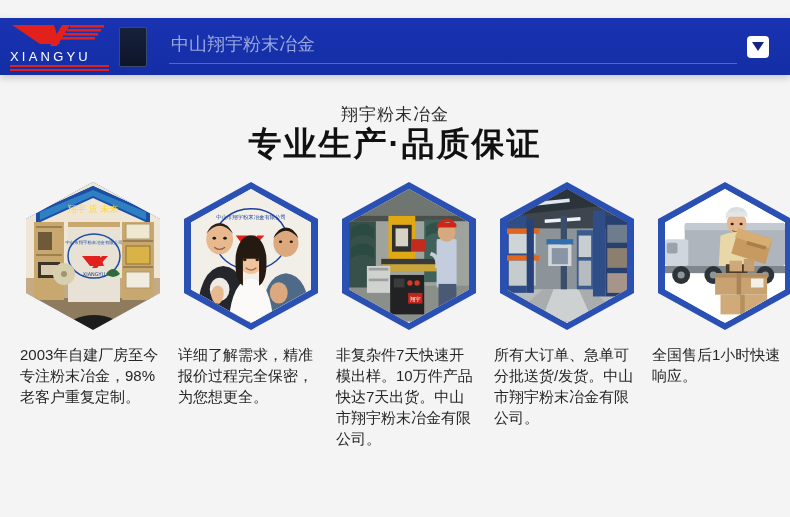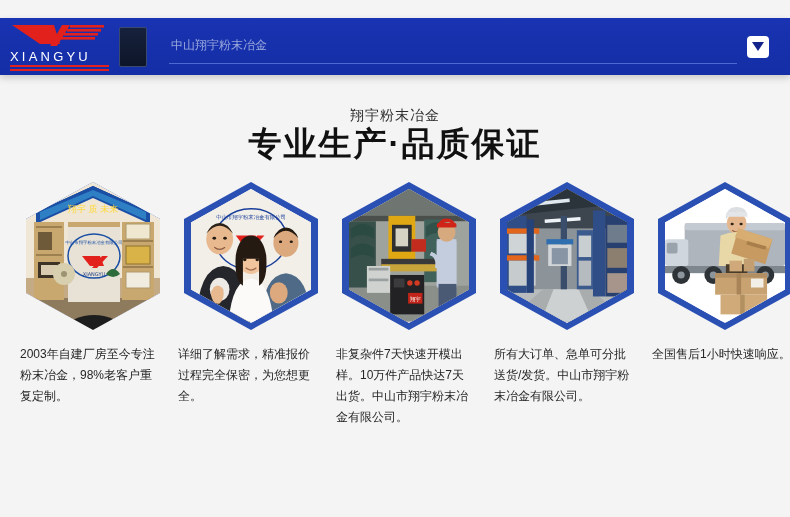--- a/index.html
+++ b/index.html
@@ -121,21 +121,21 @@
     align-items: center;
   }
   .search-input {
     width: 100%;
     box-sizing: border-box;
     background: transparent;
     border: none;
     border-bottom: 1px solid #4b69cf;
     outline: none;
     color: #b9c4ea;
-    font-size: 12px;
+    font-size: 18px;
     font-family: "Liberation Sans", sans-serif;
     padding: 4px 2px 7px 2px;
     height: 34px;
   }
   .search-input::placeholder { color: #9aa8dd; }
 
   
   .dropdown-btn {
     flex: 0 0 auto;
     width: 22px;
@@ -163,21 +163,21 @@
     height: 442px;
     background: #f4f4f4;
   }
 
   .headings {
     text-align: center;
     padding-top: 31px;
   }
   .sub-title {
     color: #2c2c2c;
-    font-size: 14px;
+    font-size: 17px;
     letter-spacing: 1px;
     line-height: 18px;
     font-family: "Liberation Sans", sans-serif;
   }
   .main-title {
     color: #111111;
     font-size: 33px;
     font-weight: bold;
     letter-spacing: 2px;
     line-height: 40px;
@@ -218,21 +218,21 @@
     overflow: hidden;
     background: #ffffff;
   }
   .hex.noborder .hex-inner { inset: 0; }
   .hex-photo { position: absolute; inset: 0; overflow: hidden; }
 
   .caption {
     margin-top: 14px;
     width: 140px;
     color: #262626;
-    font-size: 12px;
+    font-size: 15px;
     line-height: 21px;
     text-align: left;
     font-family: "Liberation Sans", sans-serif;
   }
 </style>
 </head>
 <body>
 
 <div class="top-strip"></div>
 

